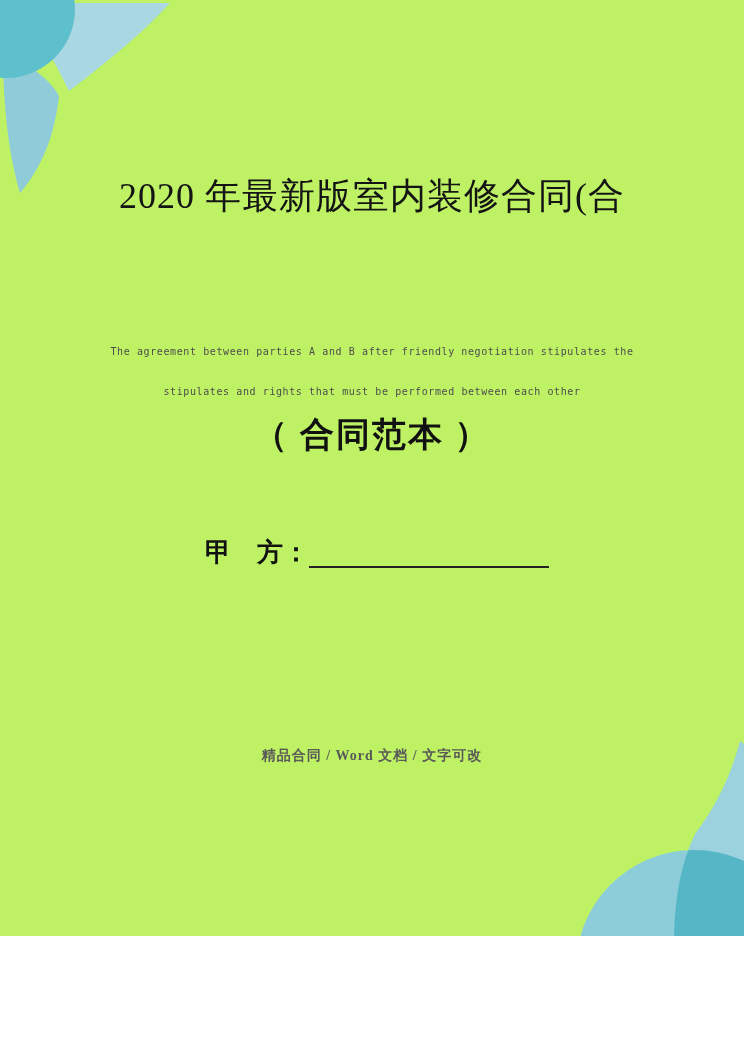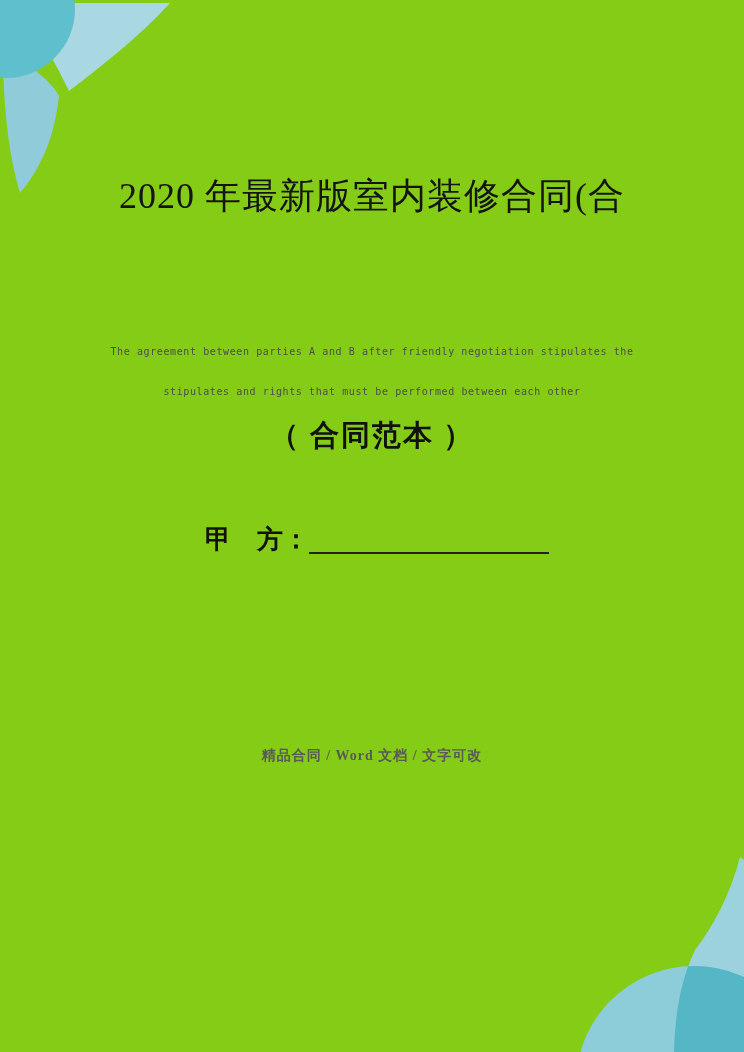--- a/index.html
+++ b/index.html
@@ -1,19 +1,19 @@
 <!DOCTYPE html>
 <html><head>
 <meta charset="utf-8">
 <style>
   html,body{margin:0;padding:0;background:#ffffff;}
   .page{
     position:relative;
-    width:744px;height:1052px;
-    background:#84cc16;
+    width:744px;height:936px;
+    background:#bef264;
     overflow:hidden;
     font-family:"Liberation Serif","DejaVu Serif",serif;
   }
   .decor{position:absolute;pointer-events:none;}
   .decor-tl{top:0;left:0;}
   .decor-br{right:0;bottom:0;}
 
   .title{
     position:absolute;top:163px;left:0;width:744px;
     text-align:center;
@@ -24,29 +24,29 @@
   .subtitle{
     position:absolute;top:332px;left:0;width:744px;
     text-align:center;
     font-family:"DejaVu Sans Mono","Liberation Mono",monospace;
     font-size:10px;line-height:40px;
     color:#4d4d4d;letter-spacing:0.6px;
   }
   .banner{
     position:absolute;top:413px;left:0;width:744px;
     text-align:center;
-    font-size:29px;line-height:44px;
+    font-size:34px;line-height:44px;
     font-weight:700;color:#111;
     letter-spacing:2px;
   }
   .fields{
     position:absolute;top:524px;left:205px;width:360px;
   }
   .field-row{
-    display:flex;align-items:flex-start;
+    display:flex;align-items:center;
     height:58px;
   }
   .field-label{
     font-size:26px;line-height:32px;font-weight:700;
     color:#111;white-space:nowrap;
   }
   .fill-line{
     flex:0 0 240px;height:28px;
     border-bottom:2px solid #222222;
   }

